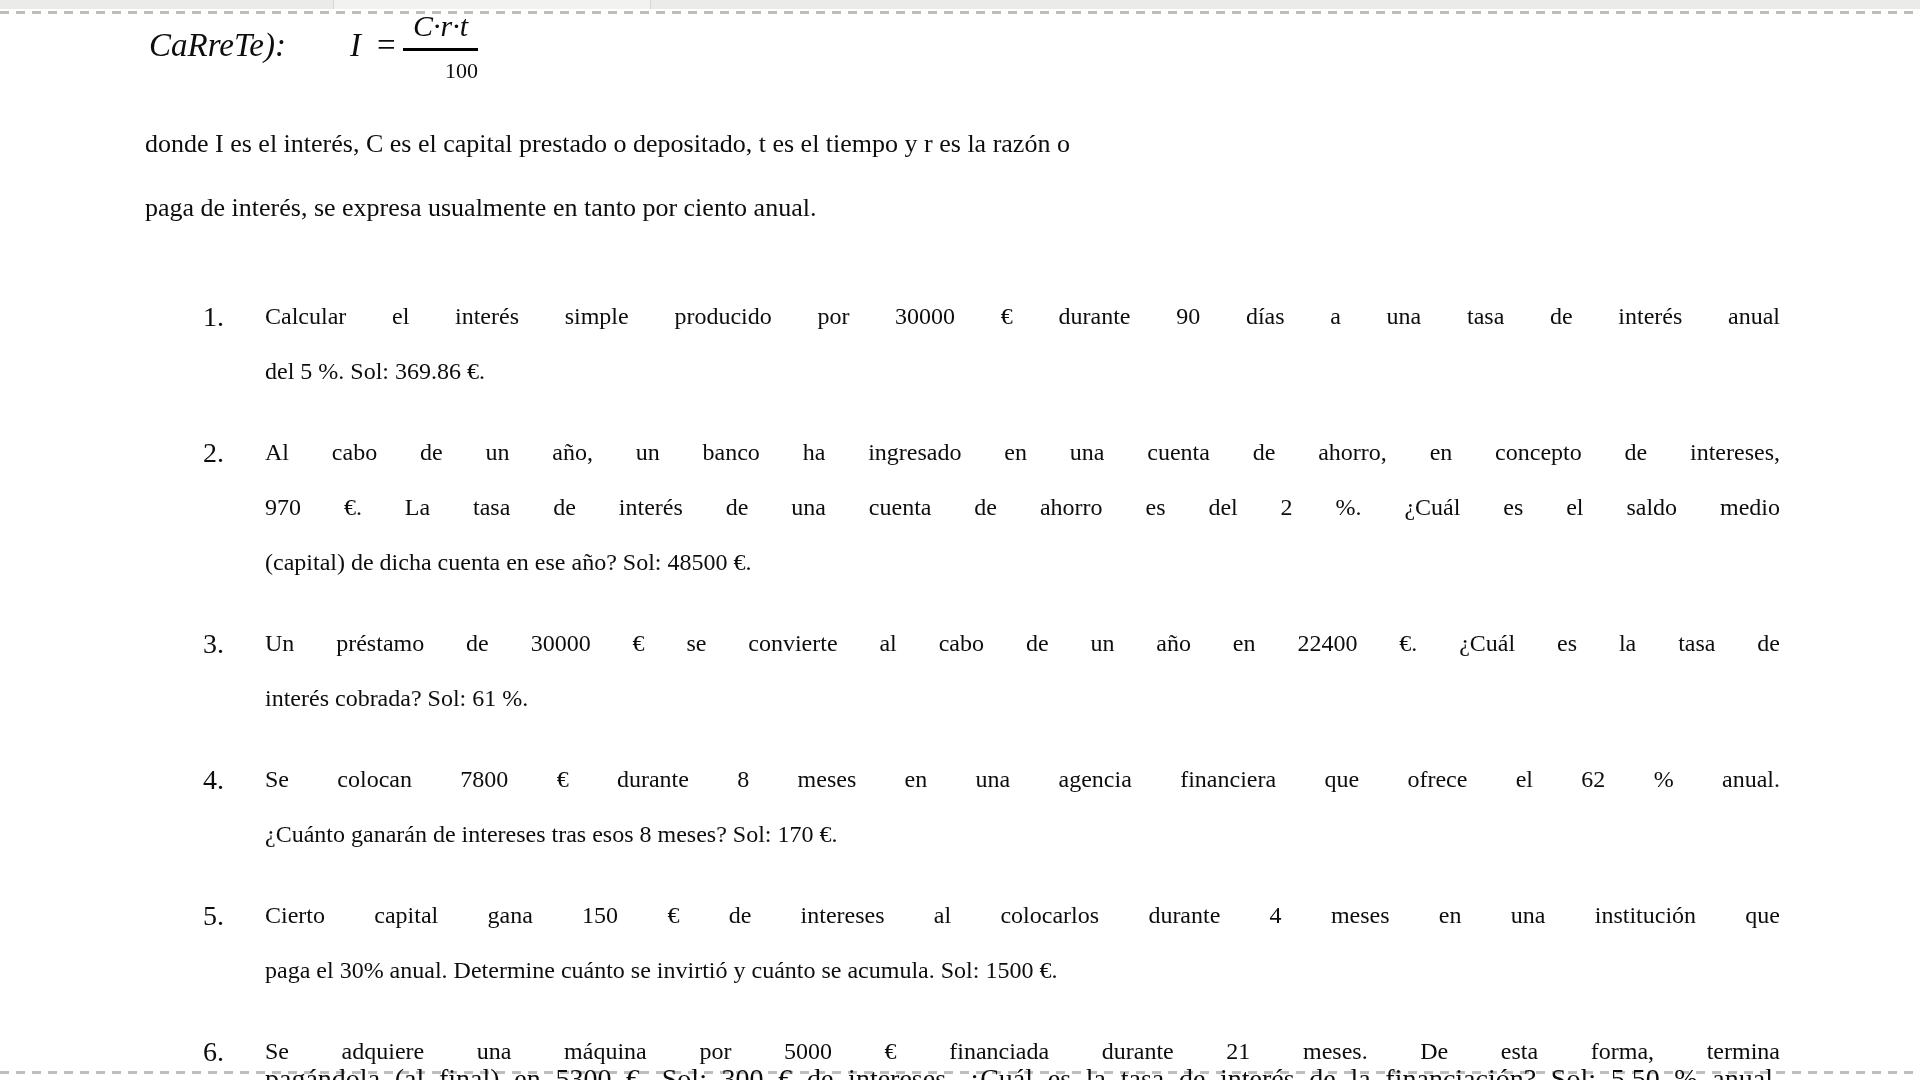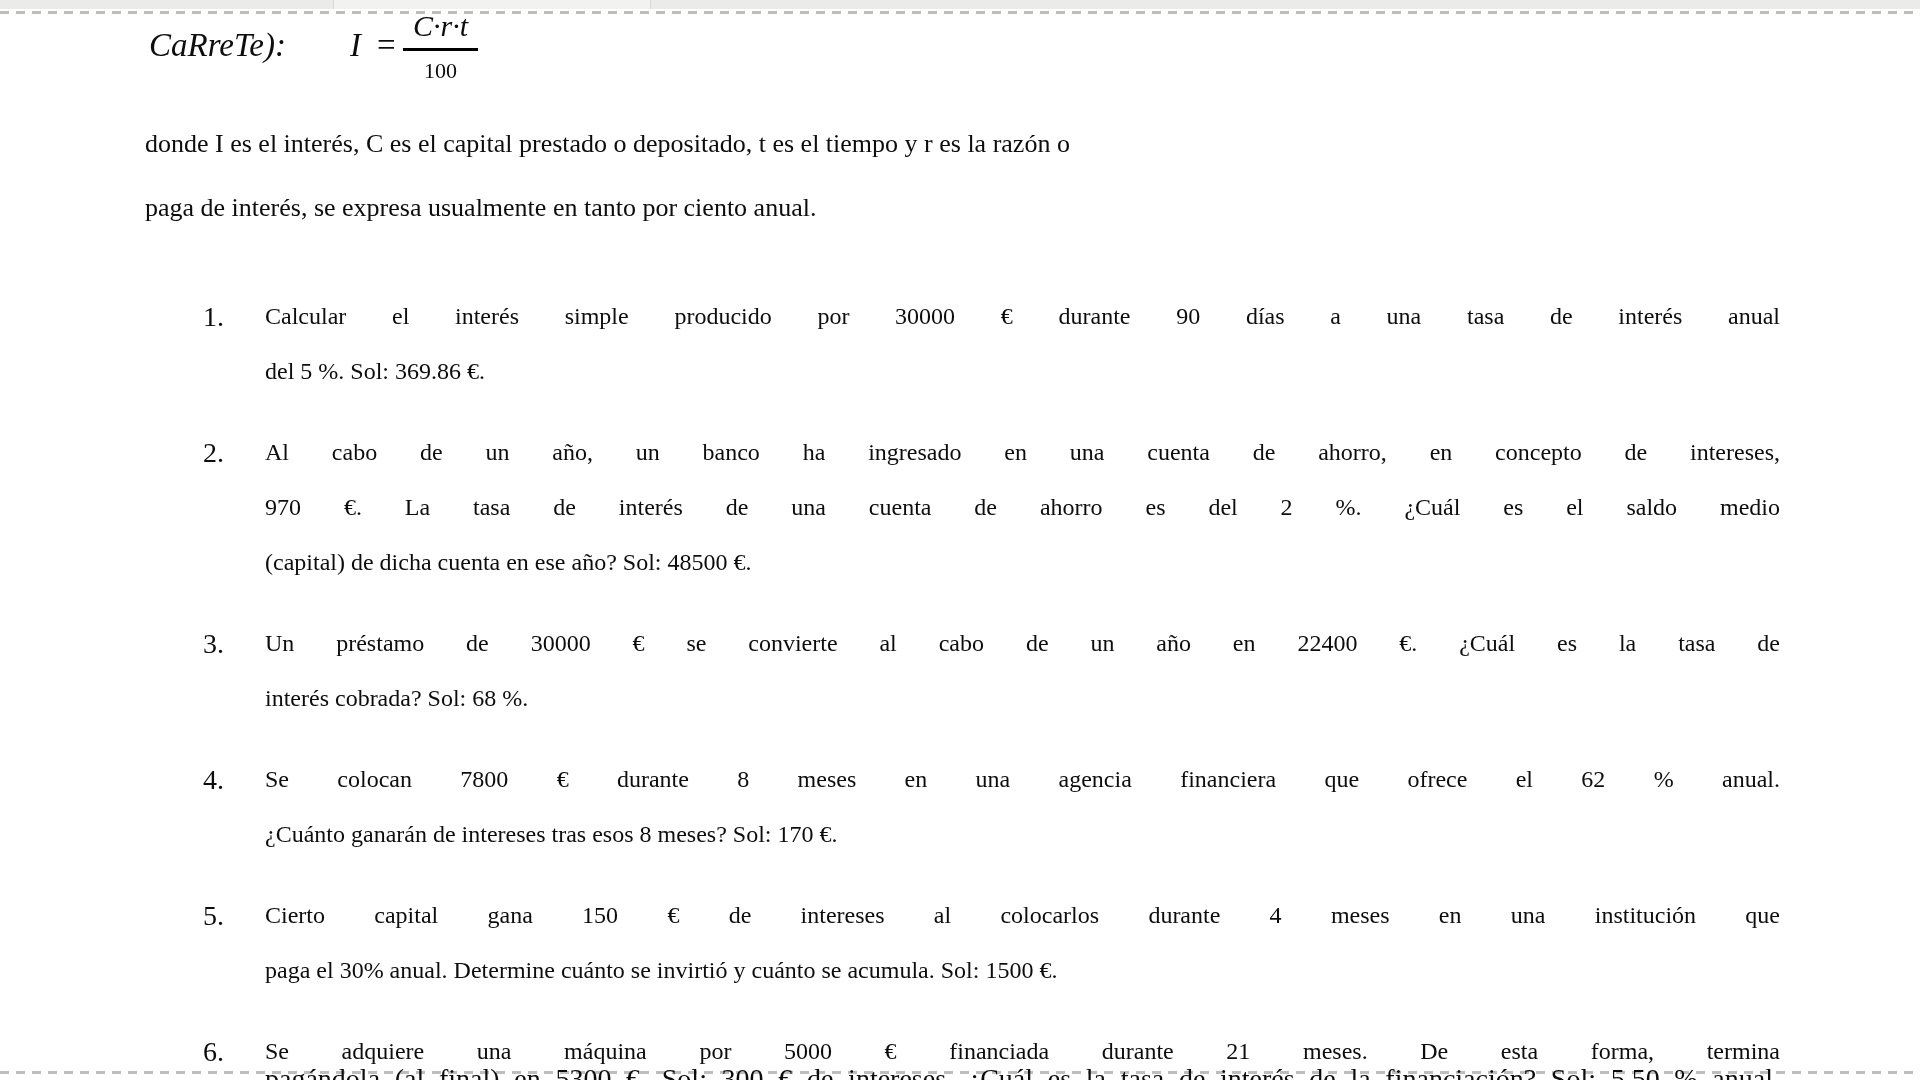--- a/index.html
+++ b/index.html
@@ -40,21 +40,21 @@
 
   .page-content {
     position: absolute; left: 145px; top: 0;
     width: 1635px; height: 1080px;
   }
   
   .formula-row { position: relative; height: 100px; }
   .f-label { position: absolute; left: 4px; top: 27px; font-size: 33px; font-style: italic; }
   .f-lhs   { position: absolute; left: 205px; top: 27px; font-size: 33px; font-style: italic; }
   .f-eq    { position: absolute; left: 232px; top: 27px; font-size: 33px; }
-  .fraction { position: absolute; left: 258px; top: 4px; text-align: center; }
+  .fraction { position: absolute; left: 258px; top: 4px; text-align: right; }
   .fraction .f-num {
     display: block; font-size: 30px; font-style: italic;
     line-height: 44px; padding: 0 10px;
     border-bottom: 3px solid #000000;
   }
   .fraction .f-den { display: block; font-size: 22px; line-height: 40px; }
 
   
   .intro { margin-top: 12px; }
   .iln { font-size: 26px; line-height: 64px; height: 64px; white-space: nowrap; }
@@ -118,21 +118,21 @@
     <div class="ex-item">
       <span class="ex-num">2.</span>
       <div class="ln just">Al cabo de un año, un banco ha ingresado en una cuenta de ahorro, en concepto de intereses,</div>
       <div class="ln just">970 €. La tasa de interés de una cuenta de ahorro es del 2 %. ¿Cuál es el saldo medio</div>
       <div class="ln">(capital) de dicha cuenta en ese año? Sol: 48500 €.</div>
     </div>
 
     <div class="ex-item">
       <span class="ex-num">3.</span>
       <div class="ln just">Un préstamo de 30000 € se convierte al cabo de un año en 22400 €. ¿Cuál es la tasa de</div>
-      <div class="ln">interés cobrada? Sol: 68 %.</div>
+      <div class="ln">interés cobrada? Sol: 61 %.</div>
     </div>
 
     <div class="ex-item">
       <span class="ex-num">4.</span>
       <div class="ln just">Se colocan 7800 € durante 8 meses en una agencia financiera que ofrece el 62 % anual.</div>
       <div class="ln">¿Cuánto ganarán de intereses tras esos 8 meses? Sol: 170 €.</div>
     </div>
 
     <div class="ex-item">
       <span class="ex-num">5.</span>

